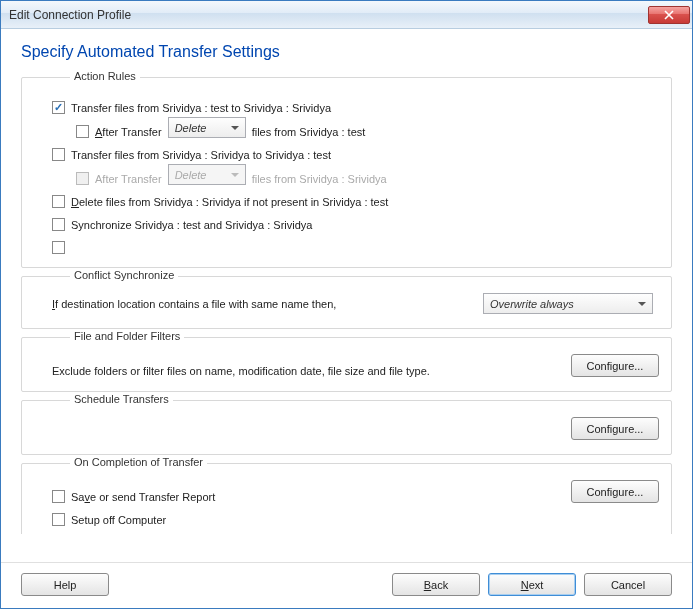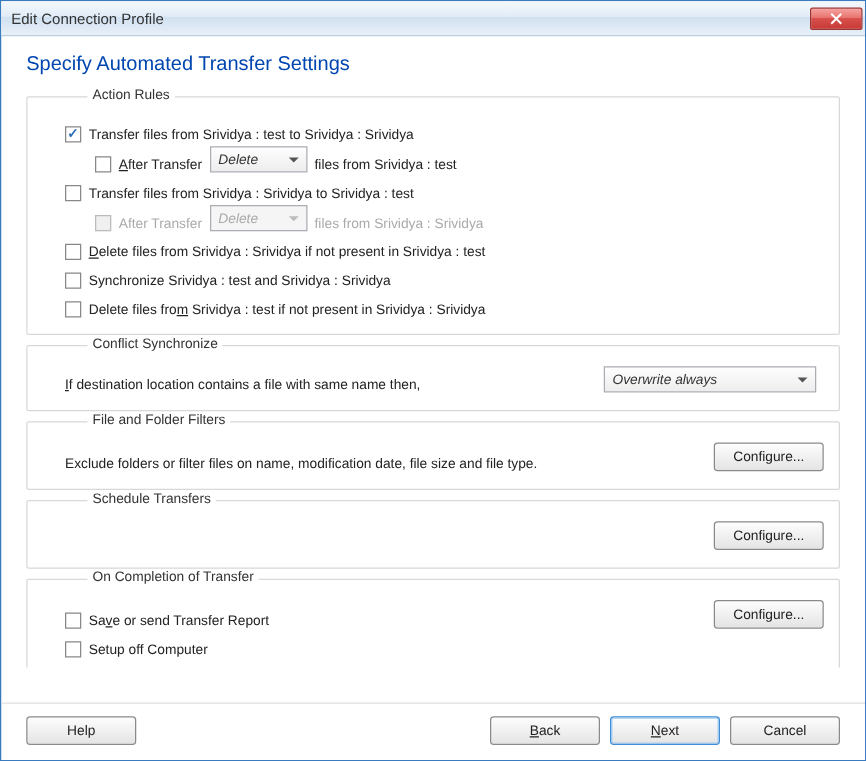--- a/index.html
+++ b/index.html
@@ -23,21 +23,21 @@
 .label.disabled { color: #aaa; }
 .u { text-decoration: underline; }
 .select { height: 21px; border: 1px solid #abadb3; background: linear-gradient(to bottom, #fefefe, #ededed); padding: 0 18px 0 6px; font-size: 11px; color: #333; position: relative; display: inline-flex; align-items: center; margin: 0 6px; cursor: pointer; min-width: 78px; font-style: italic; }
 .select.disabled { color: #aaa; background: #f5f5f5; cursor: default; }
 .select::after { content: ""; position: absolute; right: 6px; top: 50%; margin-top: -2px; border-left: 4px solid transparent; border-right: 4px solid transparent; border-top: 4px solid #555; }
 .select.disabled::after { border-top-color: #bbb; }
 .select.wide { min-width: 170px; }
 .btn { height: 23px; min-width: 88px; border: 1px solid #8a8a8a; border-radius: 3px; background: linear-gradient(to bottom, #fdfdfd, #e4e4e4); font-size: 11px; color: #222; cursor: pointer; padding: 0 10px; display: inline-flex; align-items: center; justify-content: center; }
 .btn.primary { border: 1px solid #3f8dd6; box-shadow: 0 0 0 1px #a7cef0 inset; }
 .right-btn { margin-left: auto; }
-.conflict-row { display: flex; }
+.conflict-row { display: flex; align-items: center; }
 .conflict-row .label { flex: 1; }
 .footer { border-top: 1px solid #e0e0e0; padding: 10px 20px 12px 20px; display: flex; align-items: center; gap: 8px; margin-top: 28px; }
 .footer .spacer { flex: 1; }
 .fieldset .row:first-of-type { margin-top: 6px; }
 .tight .row { margin: 3px 0; }
 </style>
 </head>
 <body>
 
 <div class="window">
@@ -86,21 +86,20 @@
       <div class="row indent1">
         <span class="checkbox"></span>
         <span class="label"><span class="u">D</span>elete files from Srividya : Srividya if not present in Srividya : test</span>
       </div>
       <div class="row indent1">
         <span class="checkbox"></span>
         <span class="label">Synchronize Srividya : test and Srividya : Srividya</span>
       </div>
       <div class="row indent1">
         <span class="checkbox"></span>
-        <span class="label">Delete files fro<span class="u">m</span> Srividya : test if not present in Srividya : Srividya</span>
       </div>
     </div>
 
     <div class="fieldset">
       <span class="fieldset-legend">Conflict Synchronize</span>
       <div class="row conflict-row indent1">
         <span class="label"><span class="u">I</span>f destination location contains a file with same name then,</span>
         <span class="select wide">
             <span>Overwrite always</span>
           </span>

